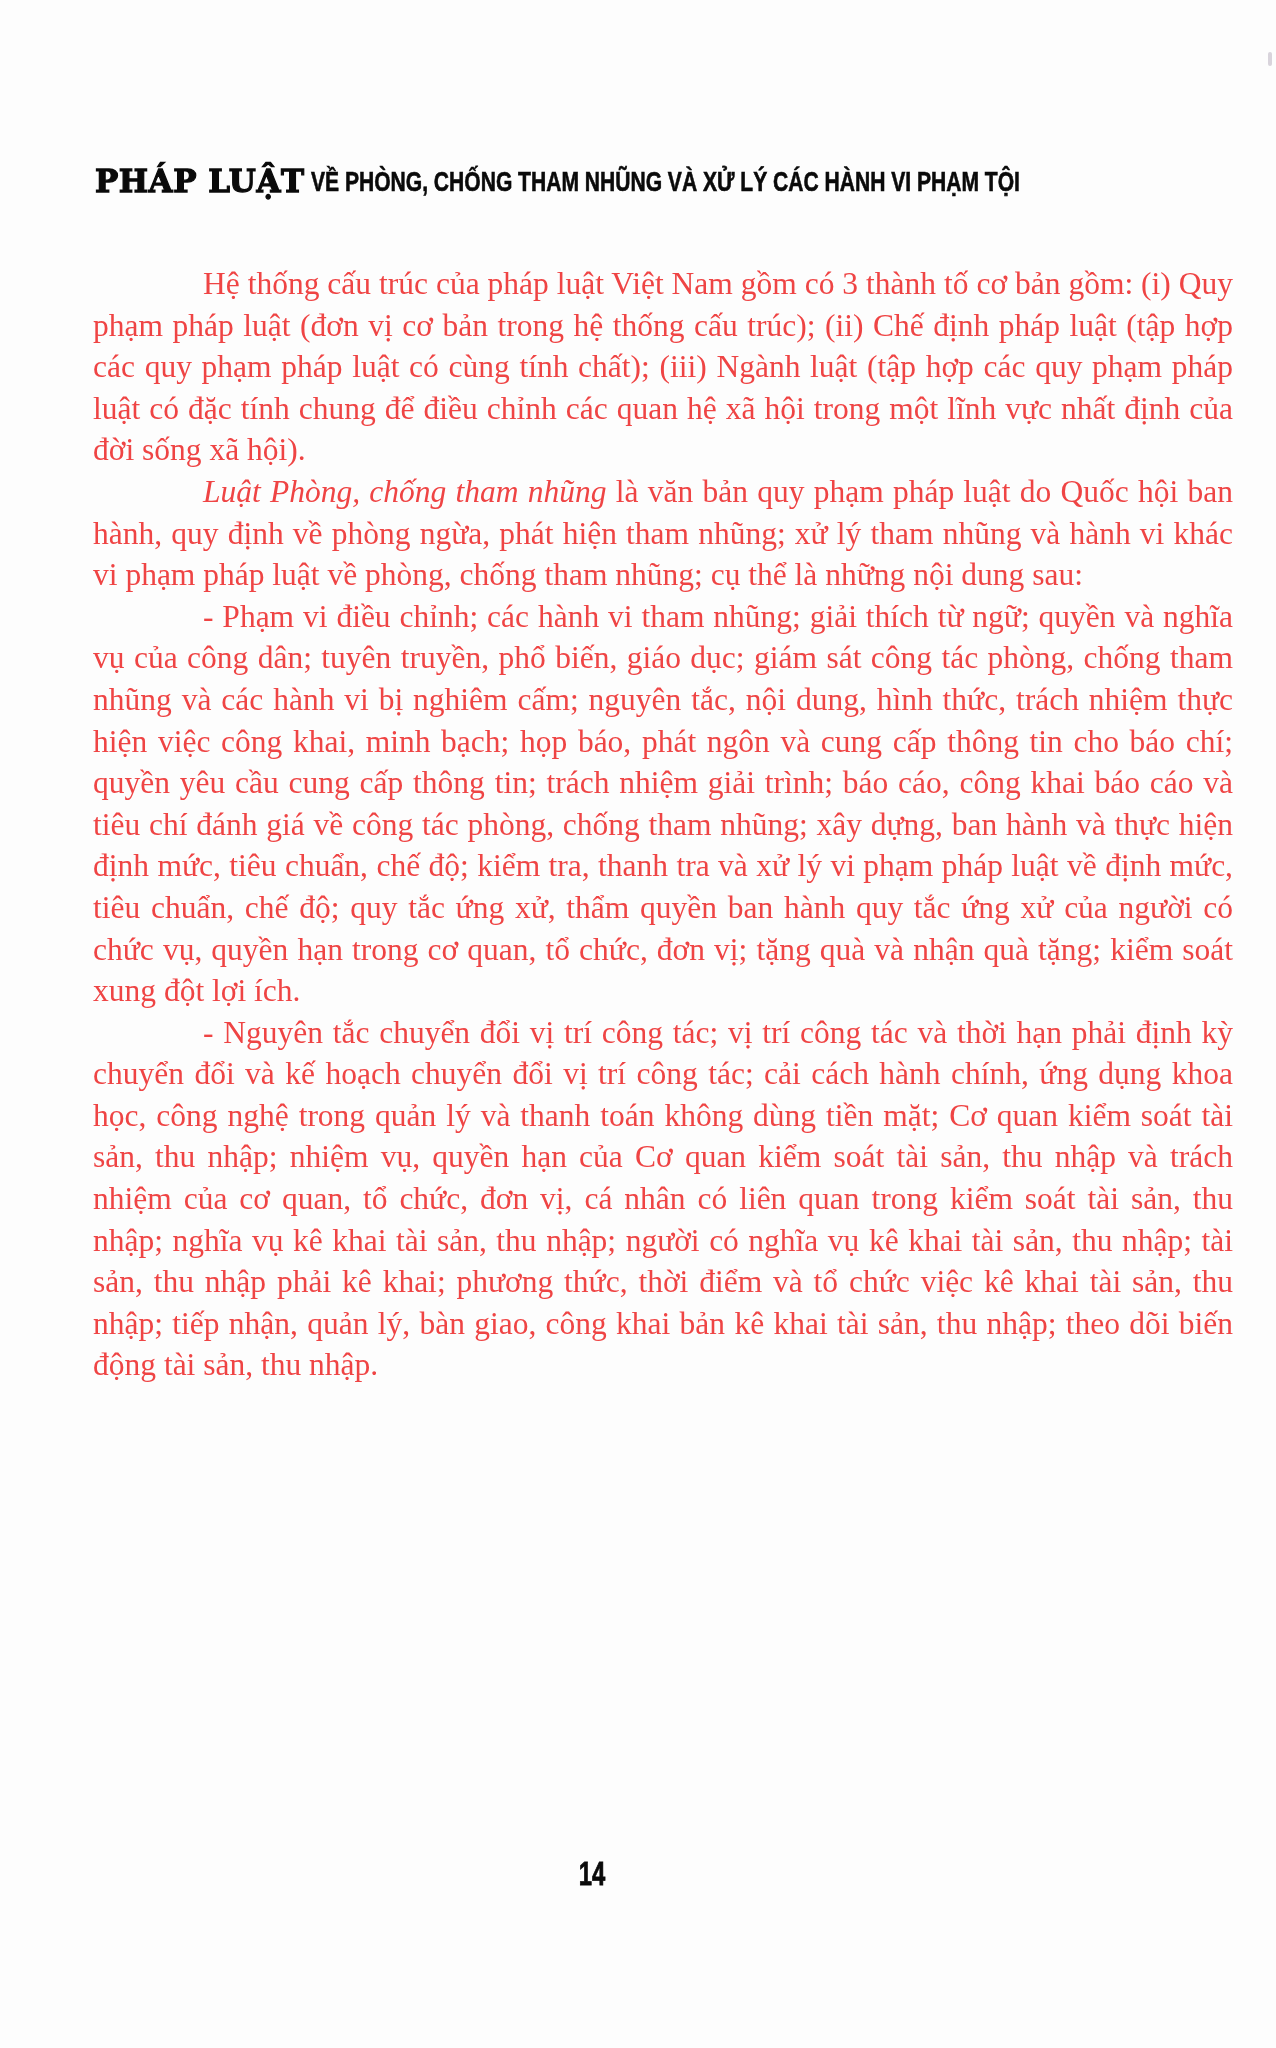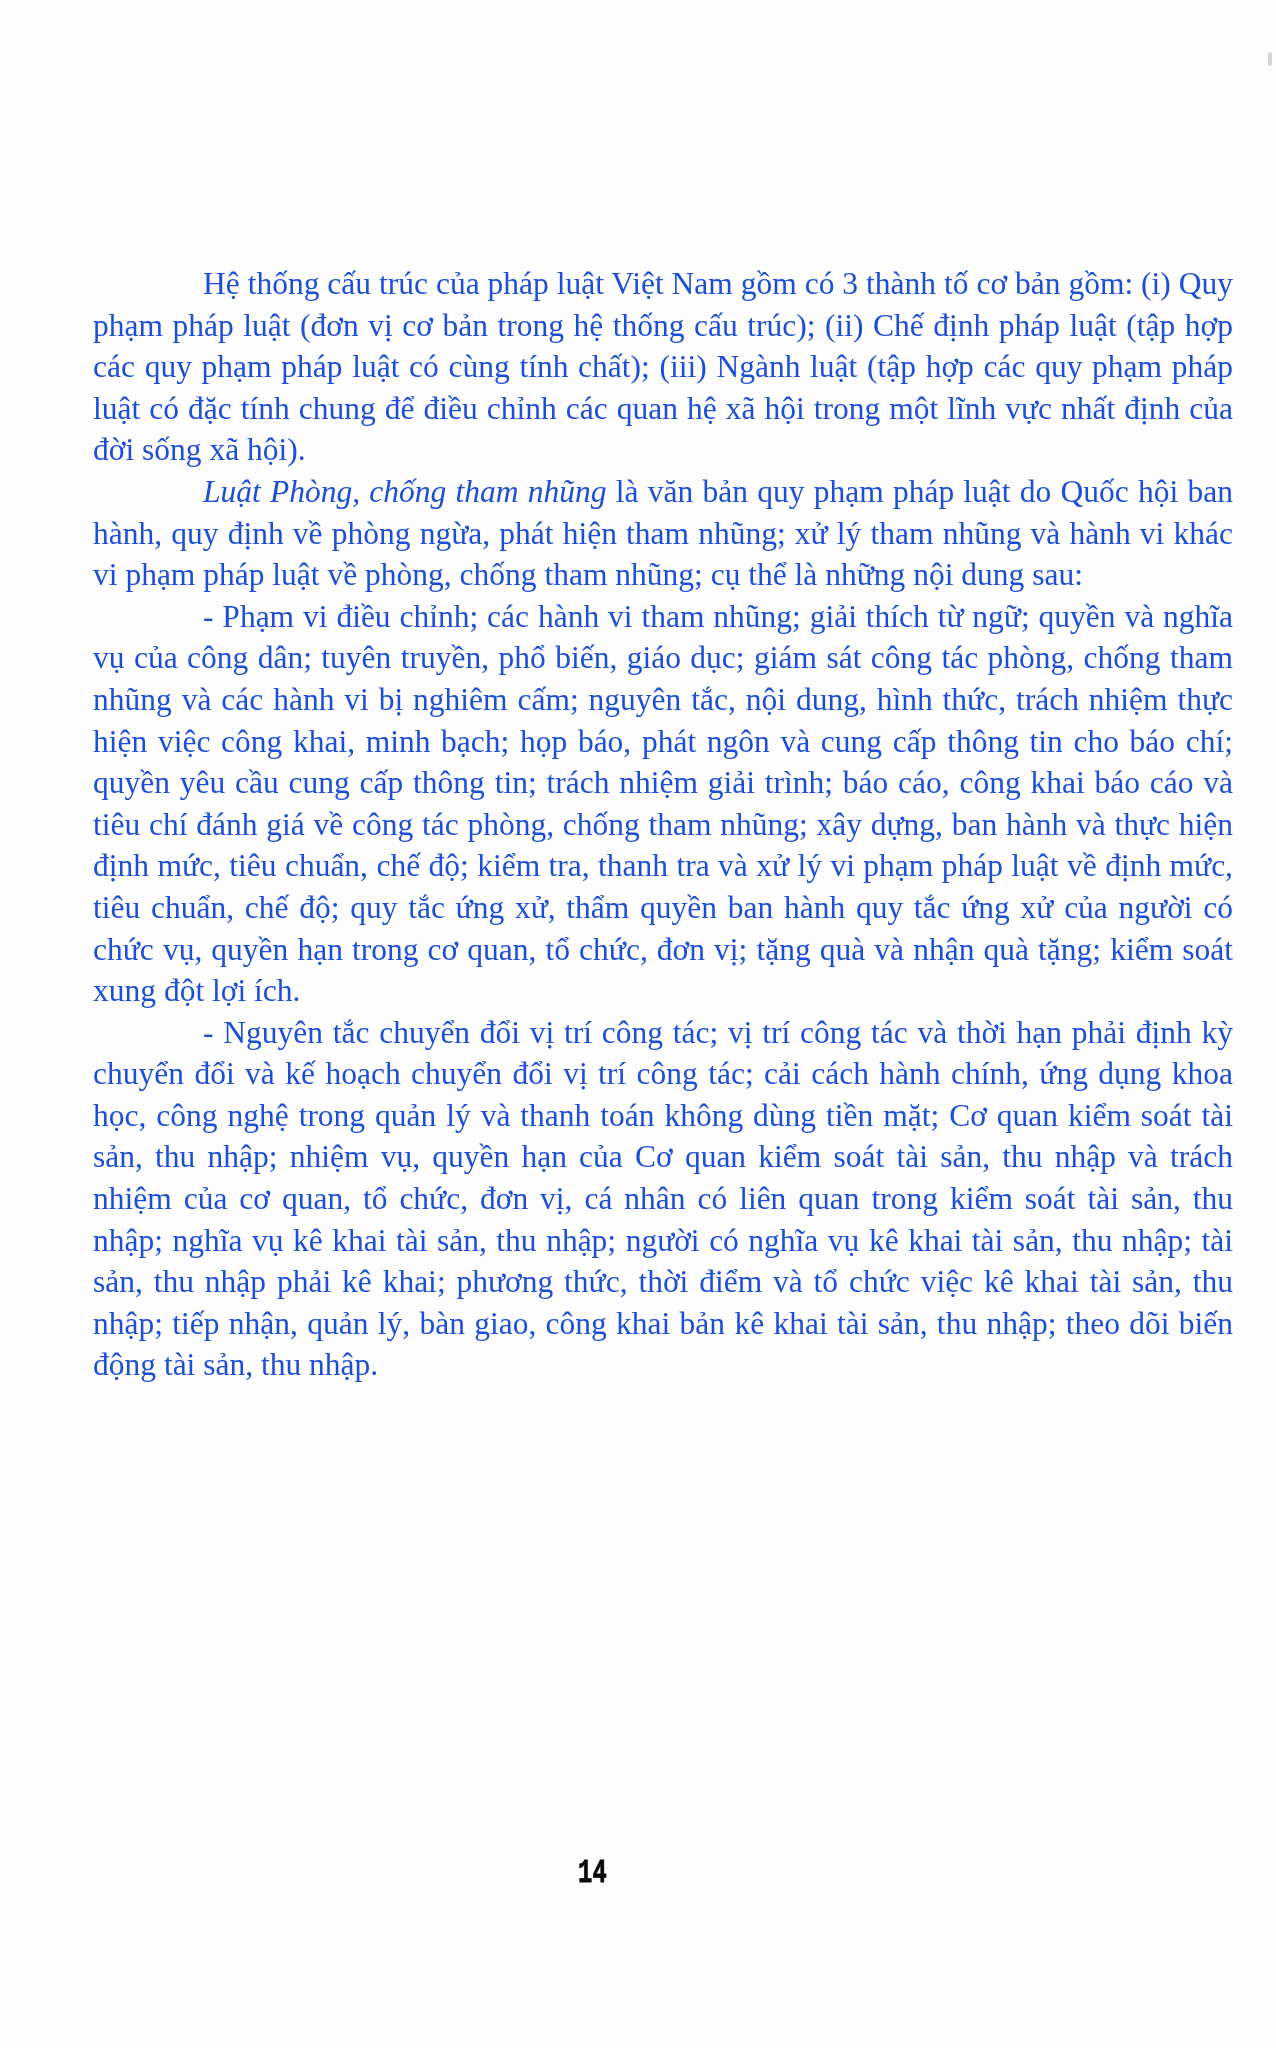--- a/index.html
+++ b/index.html
@@ -60,56 +60,59 @@
       margin-left: 6px;
     }
     .body-text {
       position: absolute;
       left: 93px;
       top: 263px;
       width: 1140px;
       font-family: "Liberation Serif", serif;
       font-size: 31.5px;
       line-height: 41.6px;
-      color: #1d4ed8;
+      color: #ef4444;
       text-align: justify;
     }
     .body-text p {
       margin: 0;
       text-indent: 85px;
       text-align: justify;
     }
     .italic {
       font-style: italic;
       margin-left: 25px;
     }
     .page-number {
       position: absolute;
       left: 0;
       width: 1184px;
       top: 1854px;
       text-align: center;
-      font-family: Liberation Mono, monospace;
+      font-family: Liberation Sans, sans-serif;
       font-weight: bold;
       font-size: 34px;
       color: #0a0a0a;
     }
     .page-number span {
       display: inline-block;
       transform: scaleX(0.7);
       -webkit-text-stroke: 0.8px #0a0a0a;
     }
   </style>
 </head>
 <body>
 
 <div class="page">
 
   <div class="edge-mark"></div>
 
+  <div class="running-header">
+    <span class="rh-bold">PHÁP LUẬT</span><span class="rh-condensed">VỀ PHÒNG, CHỐNG THAM NHŨNG VÀ XỬ LÝ CÁC HÀNH VI PHẠM TỘI</span>
+  </div>
 
   <div class="body-text">
     <p><span class="italic"></span><span>Hệ thống cấu trúc của pháp luật Việt Nam gồm có 3 thành tố cơ bản gồm: (i) Quy phạm pháp luật (đơn vị cơ bản trong hệ thống cấu trúc); (ii) Chế định pháp luật (tập hợp các quy phạm pháp luật có cùng tính chất); (iii) Ngành luật (tập hợp các quy phạm pháp luật có đặc tính chung để điều chỉnh các quan hệ xã hội trong một lĩnh vực nhất định của đời sống xã hội).</span></p>
     <p><span class="italic">Luật Phòng, chống tham nhũng</span><span> là văn bản quy phạm pháp luật do Quốc hội ban hành, quy định về phòng ngừa, phát hiện tham nhũng; xử lý tham nhũng và hành vi khác vi phạm pháp luật về phòng, chống tham nhũng; cụ thể là những nội dung sau:</span></p>
     <p><span class="italic"></span><span>- Phạm vi điều chỉnh; các hành vi tham nhũng; giải thích từ ngữ; quyền và nghĩa vụ của công dân; tuyên truyền, phổ biến, giáo dục; giám sát công tác phòng, chống tham nhũng và các hành vi bị nghiêm cấm; nguyên tắc, nội dung, hình thức, trách nhiệm thực hiện việc công khai, minh bạch; họp báo, phát ngôn và cung cấp thông tin cho báo chí; quyền yêu cầu cung cấp thông tin; trách nhiệm giải trình; báo cáo, công khai báo cáo và tiêu chí đánh giá về công tác phòng, chống tham nhũng; xây dựng, ban hành và thực hiện định mức, tiêu chuẩn, chế độ; kiểm tra, thanh tra và xử lý vi phạm pháp luật về định mức, tiêu chuẩn, chế độ; quy tắc ứng xử, thẩm quyền ban hành quy tắc ứng xử của người có chức vụ, quyền hạn trong cơ quan, tổ chức, đơn vị; tặng quà và nhận quà tặng; kiểm soát xung đột lợi ích.</span></p>
     <p><span class="italic"></span><span>- Nguyên tắc chuyển đổi vị trí công tác; vị trí công tác và thời hạn phải định kỳ chuyển đổi và kế hoạch chuyển đổi vị trí công tác; cải cách hành chính, ứng dụng khoa học, công nghệ trong quản lý và thanh toán không dùng tiền mặt; Cơ quan kiểm soát tài sản, thu nhập; nhiệm vụ, quyền hạn của Cơ quan kiểm soát tài sản, thu nhập và trách nhiệm của cơ quan, tổ chức, đơn vị, cá nhân có liên quan trong kiểm soát tài sản, thu nhập; nghĩa vụ kê khai tài sản, thu nhập; người có nghĩa vụ kê khai tài sản, thu nhập; tài sản, thu nhập phải kê khai; phương thức, thời điểm và tổ chức việc kê khai tài sản, thu nhập; tiếp nhận, quản lý, bàn giao, công khai bản kê khai tài sản, thu nhập; theo dõi biến động tài sản, thu nhập.</span></p>
   </div>
 
   <div class="page-number">
     <span>14</span>

